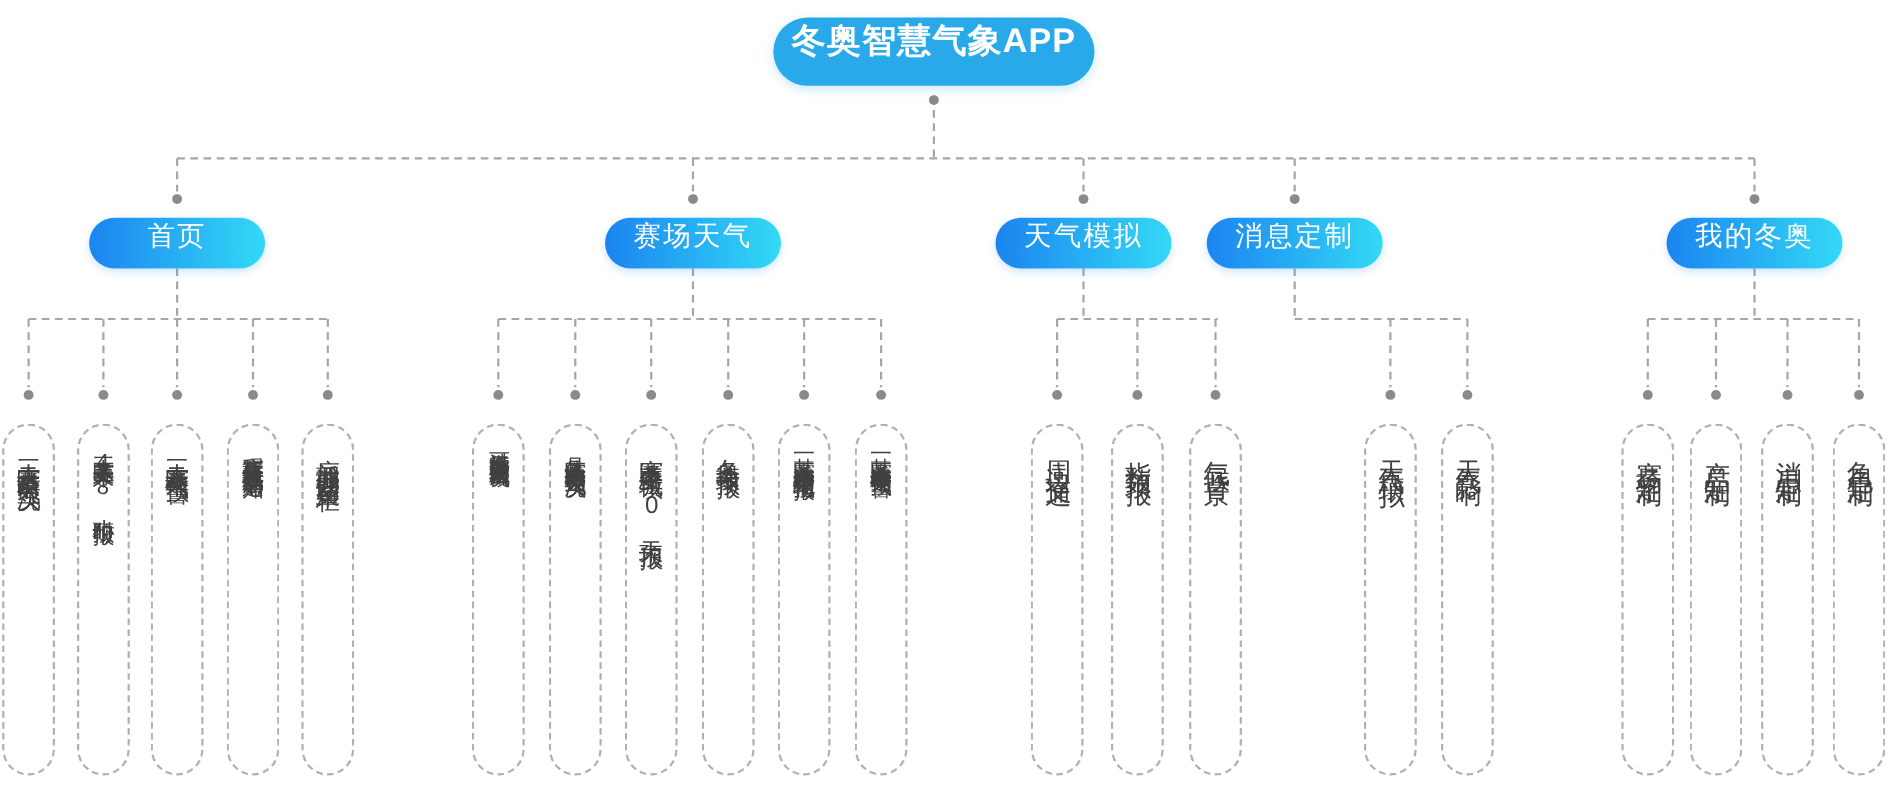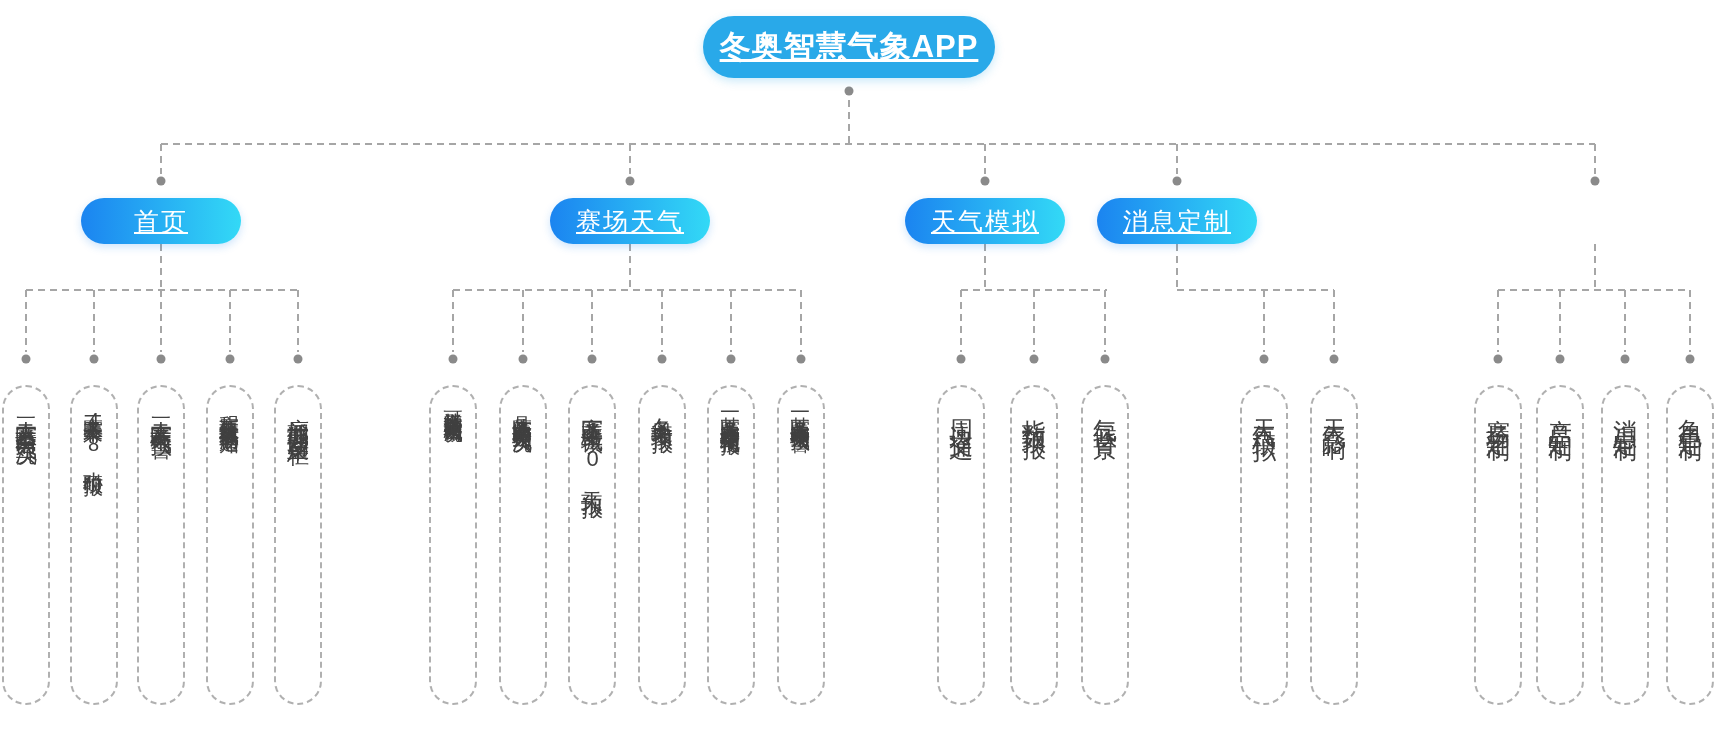--- a/index.html
+++ b/index.html
@@ -5,22 +5,22 @@
   html,body { margin:0; padding:0; background:#ffffff; }
   .canvas {
     position:relative; width:1728px; height:729px; background:#ffffff;
     font-family:"Liberation Sans", sans-serif; overflow:hidden;
   }
   .wires { position:absolute; left:0; top:0; width:1728px; height:729px; }
   .wire path { stroke:#a6a6a6; stroke-width:2; stroke-dasharray:7 5; fill:none; }
   .dots circle { fill:#8a8a8a; stroke:none; }
 
   .node {
-    position:absolute; display:flex; align-items:center; justify-content:center;
-    color:#ffffff; text-align:center;text-decoration:underline;
+    position:absolute; display:flex; justify-content:center;
+    color:#ffffff; text-align:center;
   }
   .root {
     left:703px; top:16px; width:292px; height:62px; border-radius:31px;
     background:#29a9e9; font-size:31px; font-weight:bold; letter-spacing:1px;
     box-shadow:0 3px 10px rgba(41,169,233,.25);
   }
   .branch {
     top:198px; width:160px; height:46px; border-radius:23px;
     background:linear-gradient(90deg,#1b84f0 0%, #33d9f6 100%);
     font-size:25px; font-weight:500; letter-spacing:2px;
@@ -130,20 +130,23 @@
   </div>
   <div class="node branch" style="left:550px;">
     <span>赛场天气</span>
   </div>
   <div class="node branch" style="left:905px;">
     <span>天气模拟</span>
   </div>
   <div class="node branch" style="left:1097px;">
     <span>消息定制</span>
   </div>
+  <div class="node branch" style="left:1515px;">
+    <span>我的冬奥</span>
+  </div>
 
   <div class="leaf" style="left:2px;">
       <span class="vtext">三大赛区当前天气实况</span>
     </div>
   <div class="leaf" style="left:70px;">
       <span class="vtext t-lg">三大赛区未来48小时预报</span>
     </div>
   <div class="leaf" style="left:137px;">
       <span class="vtext">三大赛区天气预警</span>
     </div>

